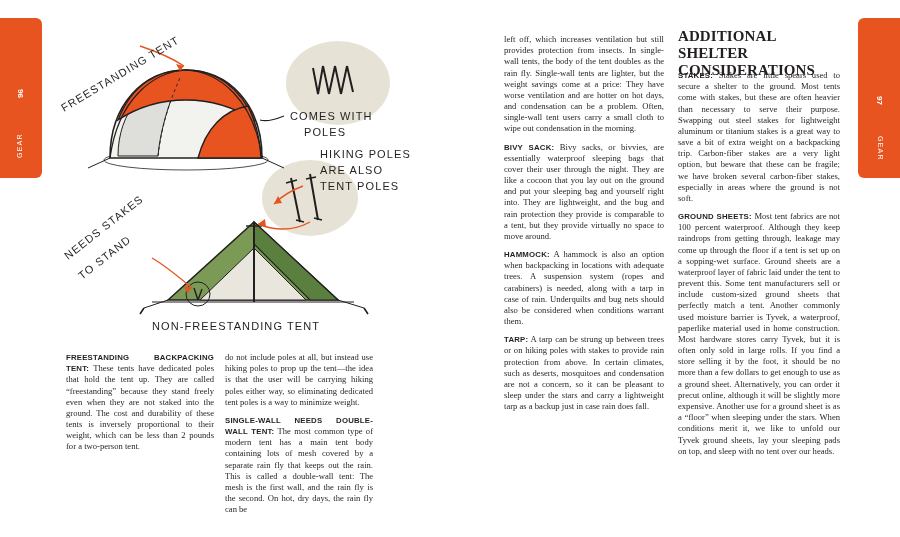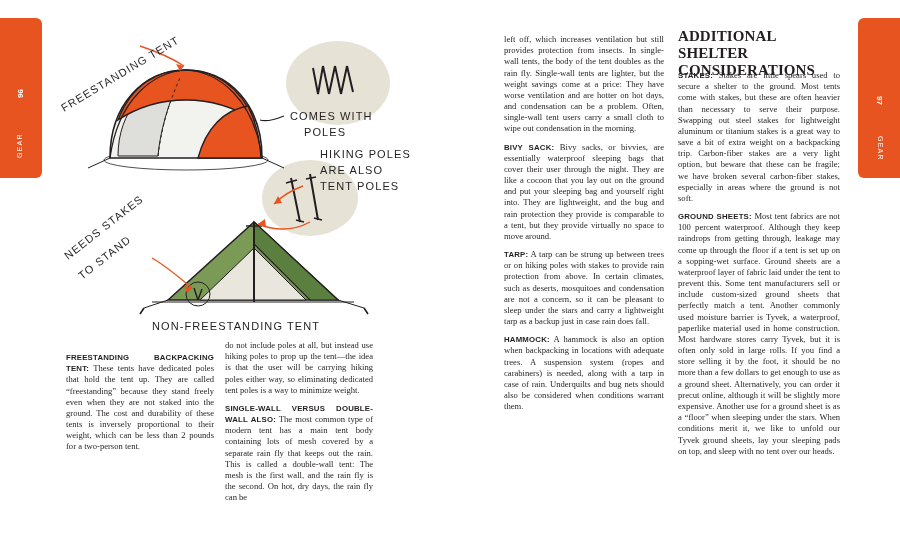--- a/index.html
+++ b/index.html
@@ -95,21 +95,21 @@
   .col p { margin: 0 0 7px 0; }
   .col p:last-child { margin-bottom: 0; }
   .run-in {
     font-family: "Liberation Sans", sans-serif;
     font-weight: bold;
     font-size: 7.8px;
     letter-spacing: 0.2px;
   }
 
   #col-left  { left: 66px;  top: 352px; width: 148px; }
-  #col-mid   { left: 225px; top: 340px; width: 148px; }
+  #col-mid   { left: 225px; top: 352px; width: 148px; }
   #col-body1 { left: 504px; top: 34px;  width: 160px; }
   #col-body2 { left: 678px; top: 70px;  width: 162px; }
 
   .section-head {
     position: absolute;
     left: 678px; top: 28px;
     width: 168px;
     font-family: Liberation Serif, serif;
     font-weight: bold;
     font-size: 15px;
@@ -217,37 +217,37 @@
     <p>
       <span class="run-in">FREESTANDING BACKPACKING TENT:</span><span> These tents have dedicated poles that hold the tent up. They are called “freestanding” because they stand freely even when they are not staked into the ground. The cost and durability of these tents is inversely proportional to their weight, which can be less than 2 pounds for a two-person tent.</span>
     </p>
   </div>
 
   <div class="col" id="col-mid">
     <p>
       <span>do not include poles at all, but instead use hiking poles to prop up the tent—the idea is that the user will be carrying hiking poles either way, so eliminating dedicated tent poles is a way to minimize weight.</span>
     </p>
     <p>
-      <span class="run-in">SINGLE-WALL VERSUS DOUBLE-WALL ALSO:</span><span> The most common type of modern tent has a main tent body containing lots of mesh covered by a separate rain fly that keeps out the rain. This is called a double-wall tent: The mesh is the first wall, and the rain fly is the second. On hot, dry days, the rain fly can be</span>
+      <span class="run-in">SINGLE-WALL NEEDS DOUBLE-WALL TENT:</span><span> The most common type of modern tent has a main tent body containing lots of mesh covered by a separate rain fly that keeps out the rain. This is called a double-wall tent: The mesh is the first wall, and the rain fly is the second. On hot, dry days, the rain fly can be</span>
     </p>
   </div>
 
   <div class="col" id="col-body1">
     <p>
       <span>left off, which increases ventilation but still provides protection from insects. In single-wall tents, the body of the tent doubles as the rain fly. Single-wall tents are lighter, but the weight savings come at a price: They have worse ventilation and are hotter on hot days, and condensation can be a problem. Often, single-wall tent users carry a small cloth to wipe out condensation in the morning.</span>
     </p>
     <p>
       <span class="run-in">BIVY SACK:</span><span> Bivy sacks, or bivvies, are essentially waterproof sleeping bags that cover their user through the night. They are like a cocoon that you lay out on the ground and put your sleeping bag and yourself right into. They are lightweight, and the bug and rain protection they provide is comparable to a tent, but they provide virtually no space to move around.</span>
     </p>
     <p>
+      <span class="run-in">HAMMOCK:</span><span> A hammock is also an option when backpacking in locations with adequate trees. A suspension system (ropes and carabiners) is needed, along with a tarp in case of rain. Underquilts and bug nets should also be considered when conditions warrant them.</span>
+    </p>
+    <p>
       <span class="run-in">TARP:</span><span> A tarp can be strung up between trees or on hiking poles with stakes to provide rain protection from above. In certain climates, such as deserts, mosquitoes and condensation are not a concern, so it can be pleasant to sleep under the stars and carry a lightweight tarp as a backup just in case rain does fall.</span>
     </p>
-    <p>
-      <span class="run-in">HAMMOCK:</span><span> A hammock is also an option when backpacking in locations with adequate trees. A suspension system (ropes and carabiners) is needed, along with a tarp in case of rain. Underquilts and bug nets should also be considered when conditions warrant them.</span>
-    </p>
   </div>
 
   <div class="section-head">ADDITIONAL SHELTER CONSIDERATIONS</div>
 
   <div class="col" id="col-body2">
     <p>
       <span class="run-in">STAKES:</span><span> Stakes are little spears used to secure a shelter to the ground. Most tents come with stakes, but these are often heavier than necessary to serve their purpose. Swapping out steel stakes for lightweight aluminum or titanium stakes is a great way to save a bit of extra weight on a backpacking trip. Carbon-fiber stakes are a very light option, but beware that these can be fragile; we have broken several carbon-fiber stakes, especially in areas where the ground is not soft.</span>
     </p>
     <p>
       <span class="run-in">GROUND SHEETS:</span><span> Most tent fabrics are not 100 percent waterproof. Although they keep raindrops from getting through, leakage may come up through the floor if a tent is set up on a sopping-wet surface. Ground sheets are a waterproof layer of fabric laid under the tent to prevent this. Some tent manufacturers sell or include custom-sized ground sheets that perfectly match a tent. Another commonly used moisture barrier is Tyvek, a waterproof, paperlike material used in home construction. Most hardware stores carry Tyvek, but it is often only sold in large rolls. If you find a store selling it by the foot, it should be no more than a few dollars to get enough to use as a ground sheet. Alternatively, you can order it precut online, although it will be slightly more expensive. Another use for a ground sheet is as a “floor” when sleeping under the stars. When conditions merit it, we like to unfold our Tyvek ground sheets, lay your sleeping pads on top, and sleep with no tent over our heads.</span>

